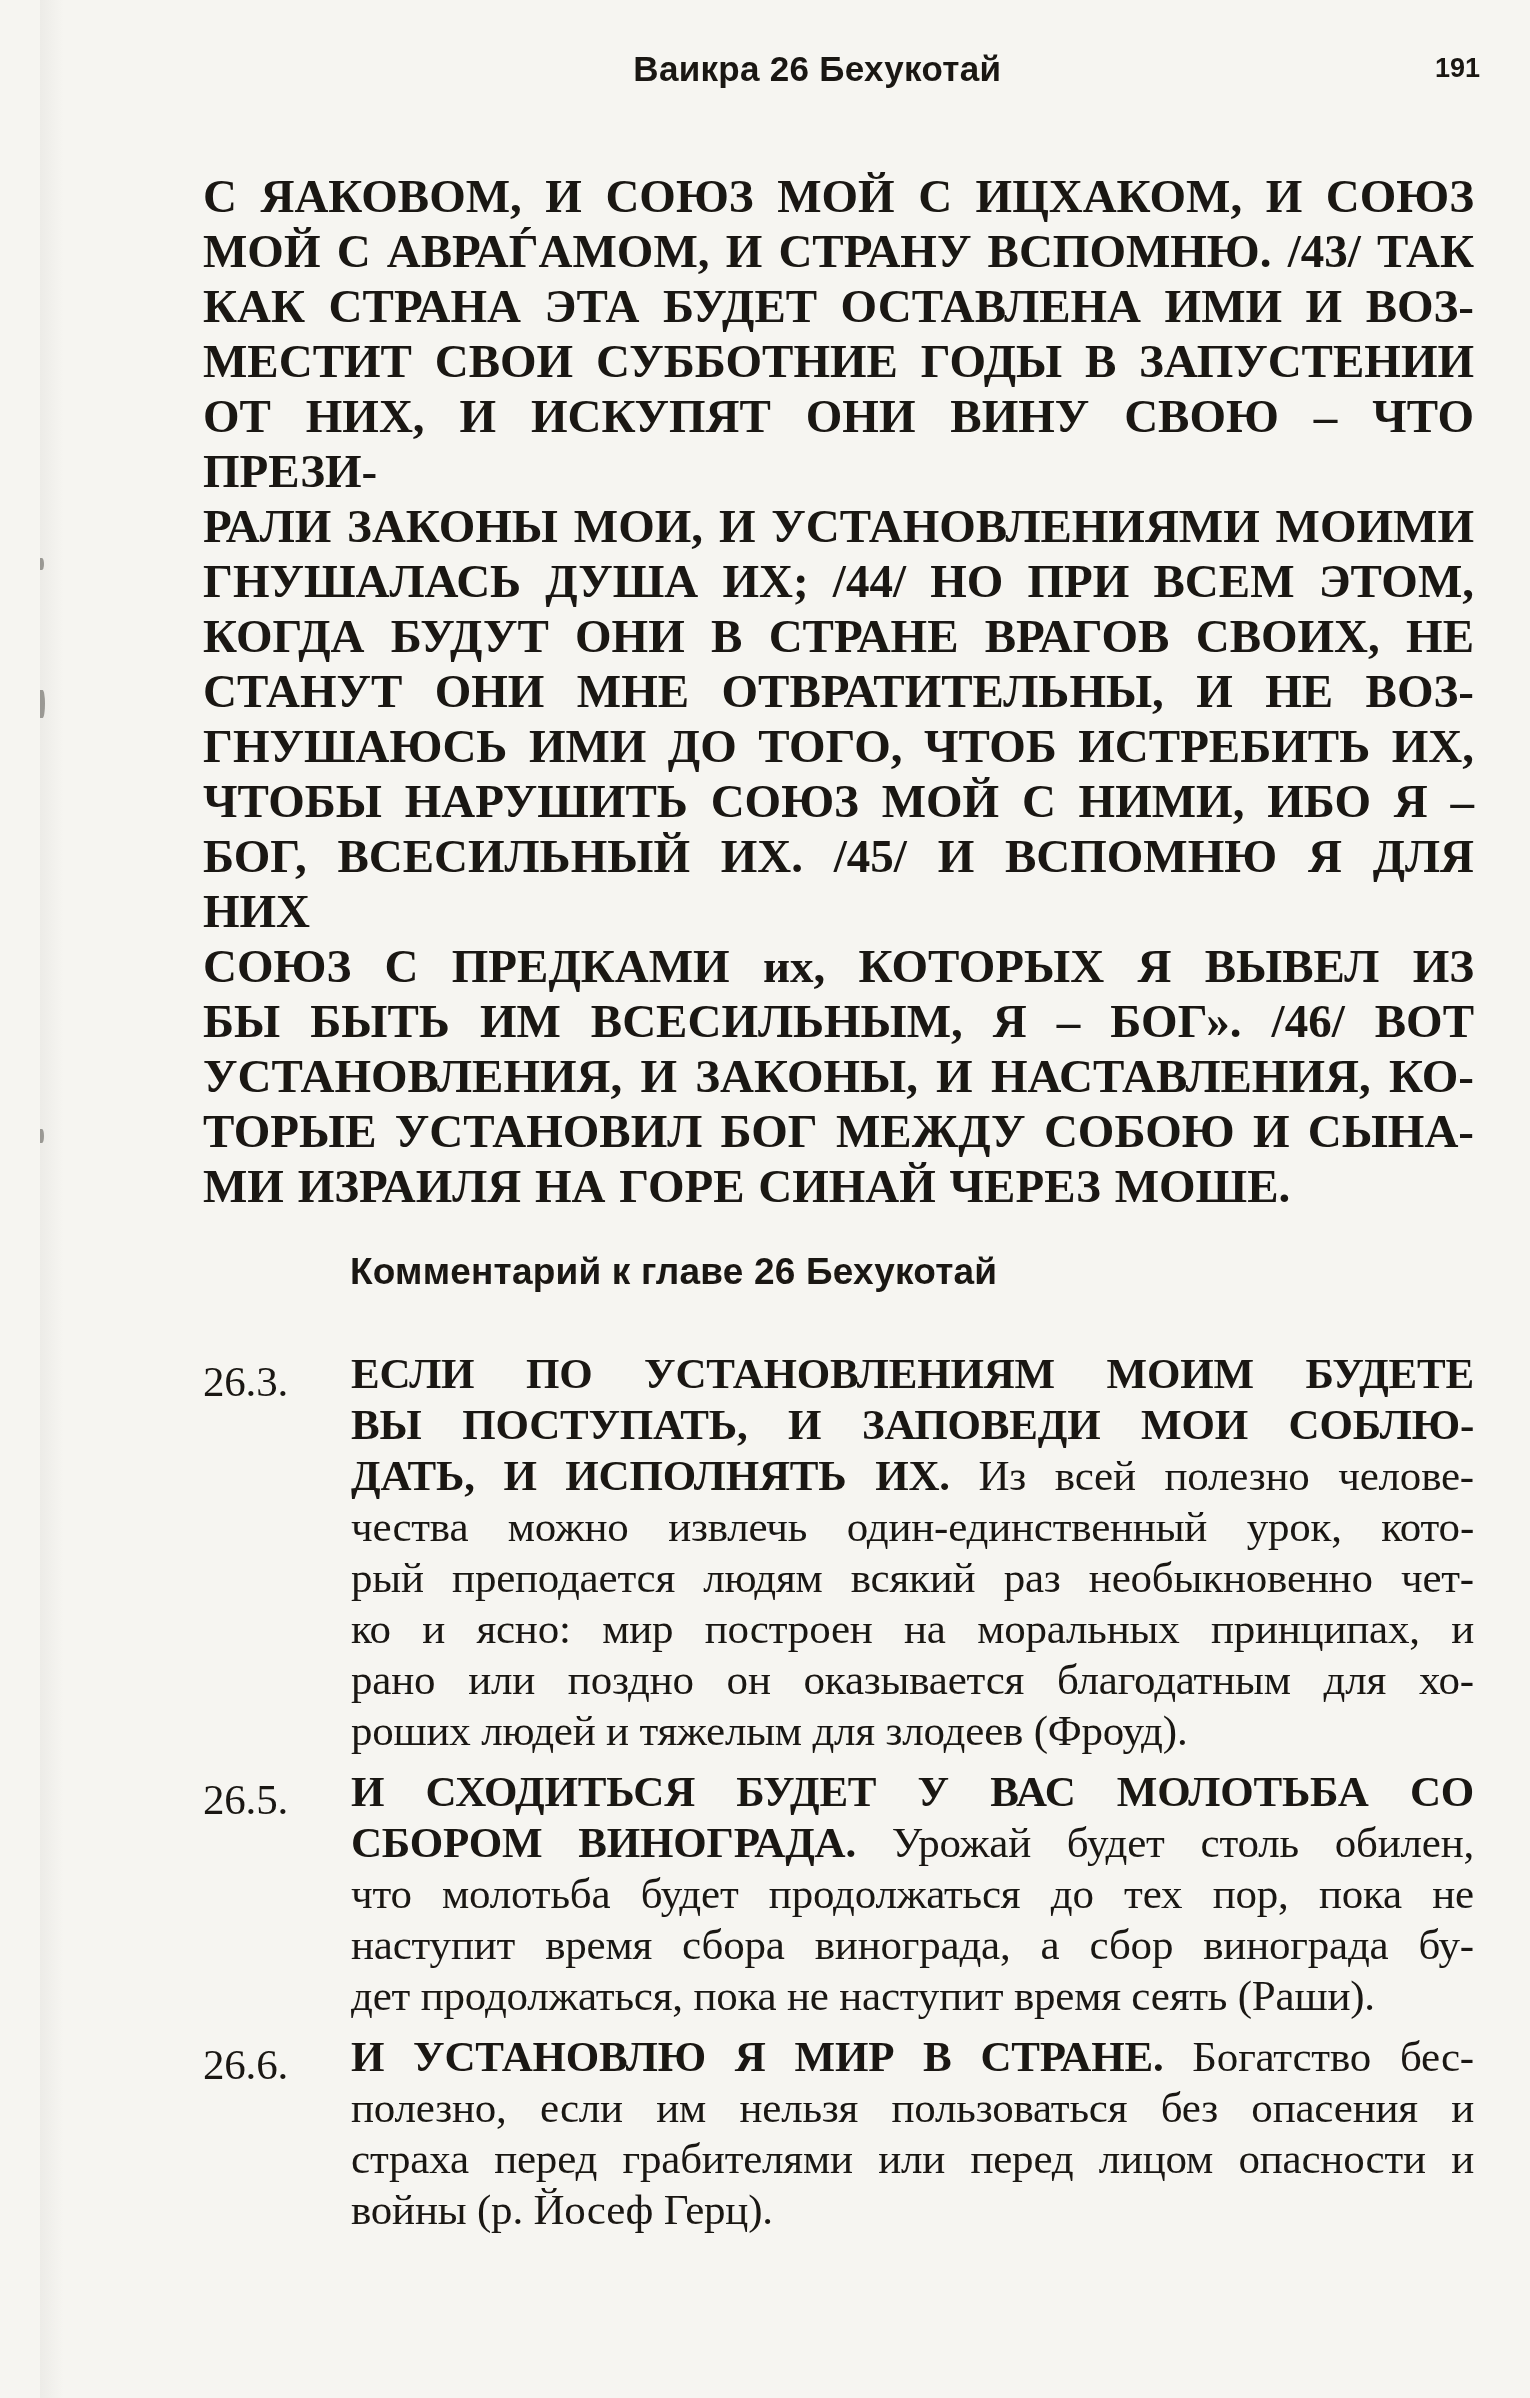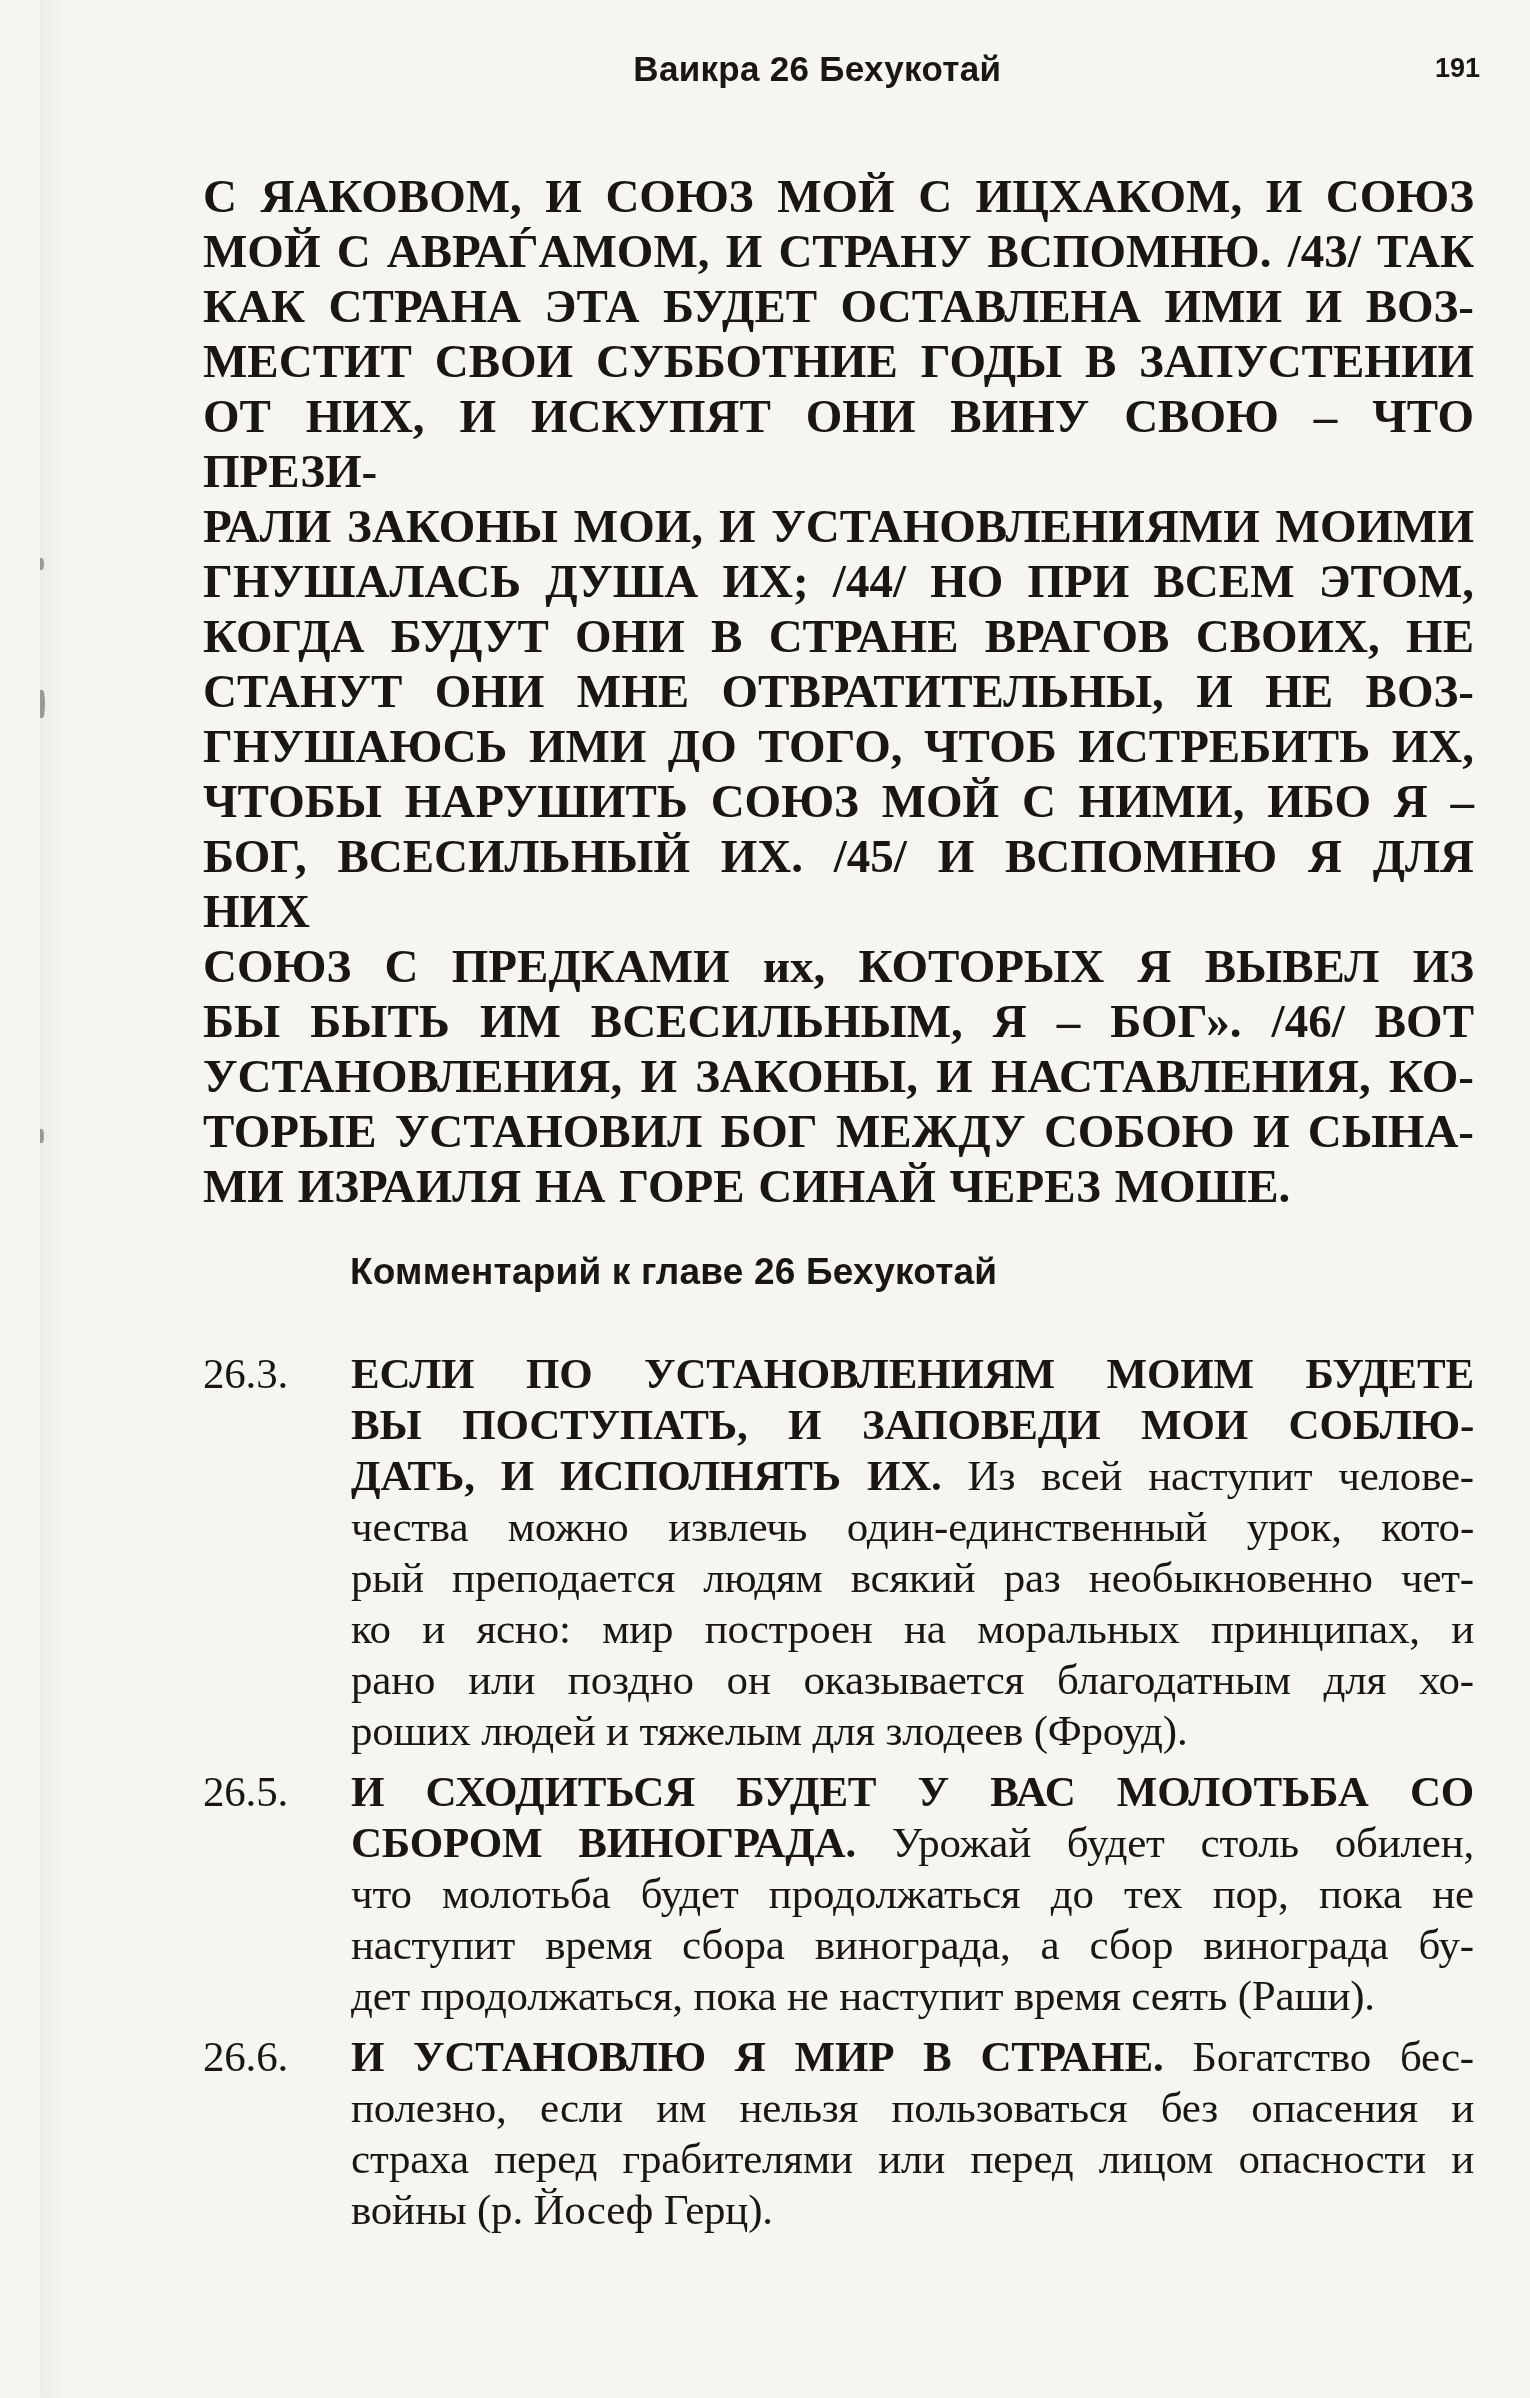--- a/index.html
+++ b/index.html
@@ -36,21 +36,21 @@
     position:absolute;top:1251px;left:310px;
     font-family:"Liberation Sans", sans-serif;font-weight:700;
     font-size:37px;line-height:41px;letter-spacing:0.2px;white-space:nowrap;
   }
   .centries{
     position:absolute;top:1348px;left:163px;width:1271px;
     font-size:43px;line-height:51px;letter-spacing:-0.2px;
   }
   .centry{position:relative;padding-left:148px;box-sizing:border-box;}
   .centry + .centry{margin-top:9.9px;}
-  .cnum{position:absolute;left:0;top:0;font-size:43px;line-height:51px;}
+  .cnum{position:absolute;left:0;top:8px;font-size:43px;line-height:51px;}
   .cline{text-align:justify;text-align-last:justify;}
   .cline.last{text-align-last:left;}
   .seg-b{font-weight:700;}
   .seg-r{font-weight:400;}
   
   .speck{position:absolute;background:rgba(72,70,64,.5);border-radius:0 60% 60% 0;}
   .speck.s1{left:0;top:558px;width:3.9px;height:11.8px;}
   .speck.s2{left:0;top:690px;width:4.9px;height:27.6px;}
   .speck.s3{left:0;top:1129px;width:3.9px;height:13.8px;}
 </style>
@@ -82,21 +82,21 @@
       <div class="tline last">МИ ИЗРАИЛЯ НА ГОРЕ СИНАЙ ЧЕРЕЗ МОШЕ.</div>
     </div>
 
   <div class="c-heading">Комментарий к главе 26 Бехукотай</div>
 
   <div class="centries">
       <div class="centry">
         <span class="cnum">26.3.</span>
         <div class="cline"><span class="seg-b">ЕСЛИ ПО УСТАНОВЛЕНИЯМ МОИМ БУДЕТЕ</span></div>
         <div class="cline"><span class="seg-b">ВЫ ПОСТУПАТЬ, И ЗАПОВЕДИ МОИ СОБЛЮ-</span></div>
-        <div class="cline"><span class="seg-b">ДАТЬ, И ИСПОЛНЯТЬ ИХ.</span><span class="seg-r"> Из всей наступит челове-</span></div>
+        <div class="cline"><span class="seg-b">ДАТЬ, И ИСПОЛНЯТЬ ИХ.</span><span class="seg-r"> Из всей полезно челове-</span></div>
         <div class="cline"><span class="seg-r">чества можно извлечь один-единственный урок, кото-</span></div>
         <div class="cline"><span class="seg-r">рый преподается людям всякий раз необыкновенно чет-</span></div>
         <div class="cline"><span class="seg-r">ко и ясно: мир построен на моральных принципах, и</span></div>
         <div class="cline"><span class="seg-r">рано или поздно он оказывается благодатным для хо-</span></div>
         <div class="cline last"><span class="seg-r">роших людей и тяжелым для злодеев (Фроуд).</span></div>
       </div>
       <div class="centry">
         <span class="cnum">26.5.</span>
         <div class="cline"><span class="seg-b">И СХОДИТЬСЯ БУДЕТ У ВАС МОЛОТЬБА СО</span></div>
         <div class="cline"><span class="seg-b">СБОРОМ ВИНОГРАДА.</span><span class="seg-r"> Урожай будет столь обилен,</span></div>

